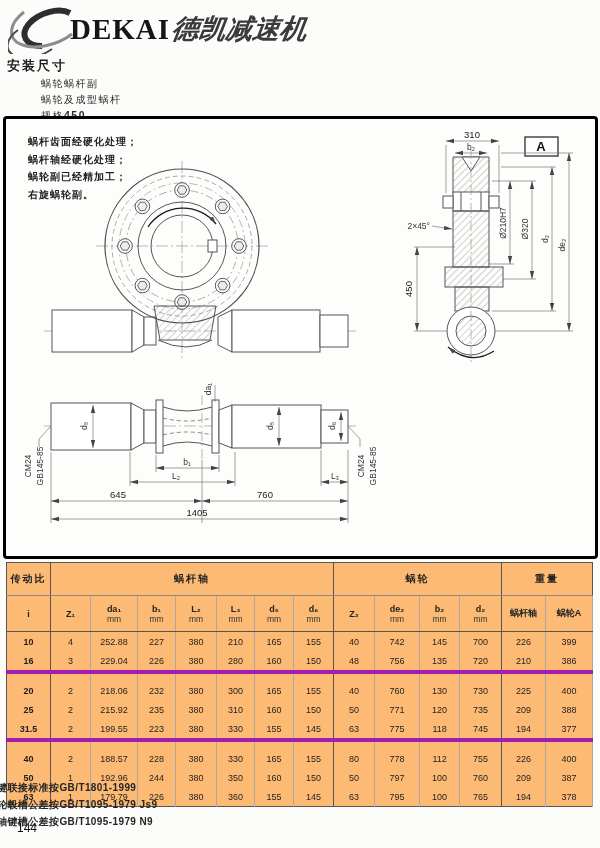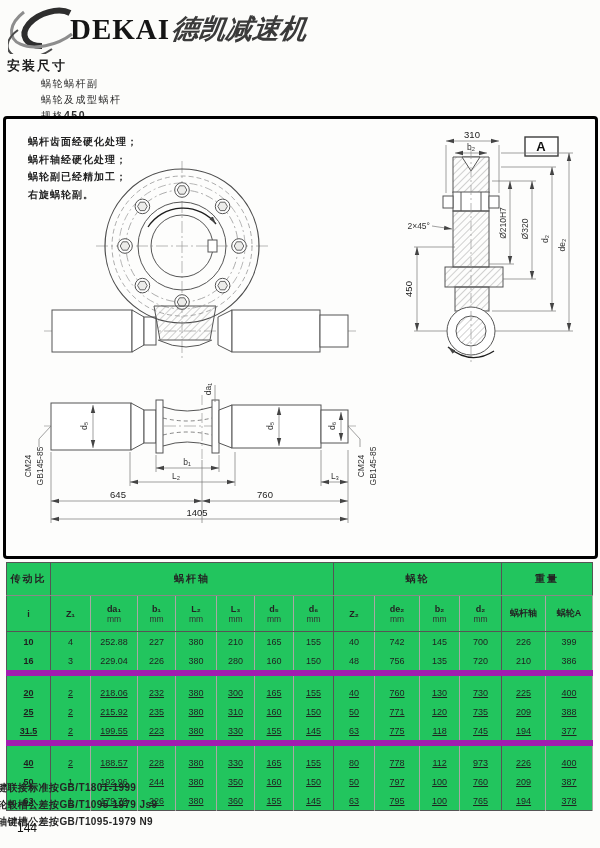--- a/index.html
+++ b/index.html
@@ -21,29 +21,29 @@
   .frame{position:absolute;left:3px;top:116px;width:589px;height:437px;border:3px solid #000000;
          border-radius:4px;background:#fdfdfc;}
   .notes{position:absolute;left:22px;top:14px;}
   .note-line{font-size:10px;font-weight:bold;line-height:17.5px;letter-spacing:1px;color:#222;}
   svg.draw{position:absolute;left:0;top:0;}
   .dim{font-size:8.5px;fill:#333;}
   .dimn{font-size:9.5px;fill:#222;}
   .boxA{font-size:13px;font-weight:bold;fill:#111;}
   
   table.dt{position:absolute;left:6px;top:562px;border-collapse:collapse;table-layout:fixed;
-           width:586px;border:1.2px solid #555;background:#22c55e;}
+           width:586px;border:1.2px solid #555;background:#fdba74;}
   .dt th,.dt td{border-right:1px solid #a8a8a4;text-align:center;vertical-align:middle;
                 font-family:"Liberation Sans","DejaVu Sans",sans-serif;}
   .dt .ghr th{height:30px;font-size:10px;letter-spacing:2px;border-bottom:1px solid #8a8a86;color:#232323;}
   .dt .chr th{height:33px;font-size:9px;font-weight:bold;border-bottom:1.2px solid #555;color:#232323;}
   .dt .chr .unit{font-weight:normal;font-size:8.5px;color:#333;}
   .dt td{height:17px;font-size:9px;padding:1px 0;color:#1f1f1f;}
   .dt td.c-i{font-weight:bold;}
-  .dt tbody+tbody{border-top:6px solid #a21caf;text-decoration:underline;}
+  .dt tbody+tbody{border-top:4px solid #a21caf;}
   .dt tbody+tbody tr:first-child td{padding-top:8px;}
   .dt .gsep{border-right:1.2px solid #555;}
   col.c0{width:44px}col.c1{width:40px}col.c2{width:47px}col.c3{width:38px}col.c4{width:41px}
   col.c5{width:38px}col.c6{width:39px}col.c7{width:40px}col.c8{width:41px}col.c9{width:45px}
   col.c10{width:40px}col.c11{width:42px}col.c12{width:44px}col.c13{width:47px}
   
   .fnotes{position:absolute;left:-3px;top:779px;}
   .fnote{font-size:10px;font-weight:bold;line-height:17px;letter-spacing:0.4px;color:#242424;}
   .pagenum{position:absolute;left:17px;top:821px;font-size:12px;font-weight:normal;color:#111;}
 </style>
@@ -368,21 +368,21 @@
         <td>2</td>
         <td>188.57</td>
         <td>228</td>
         <td>380</td>
         <td>330</td>
         <td>165</td>
         <td class="gsep">155</td>
         <td>80</td>
         <td>778</td>
         <td>112</td>
-        <td class="gsep">973</td>
+        <td class="gsep">755</td>
         <td>226</td>
         <td>400</td>
       </tr>
       <tr>
         <td class="c-i gsep">50</td>
         <td>1</td>
         <td>192.96</td>
         <td>244</td>
         <td>380</td>
         <td>350</td>

